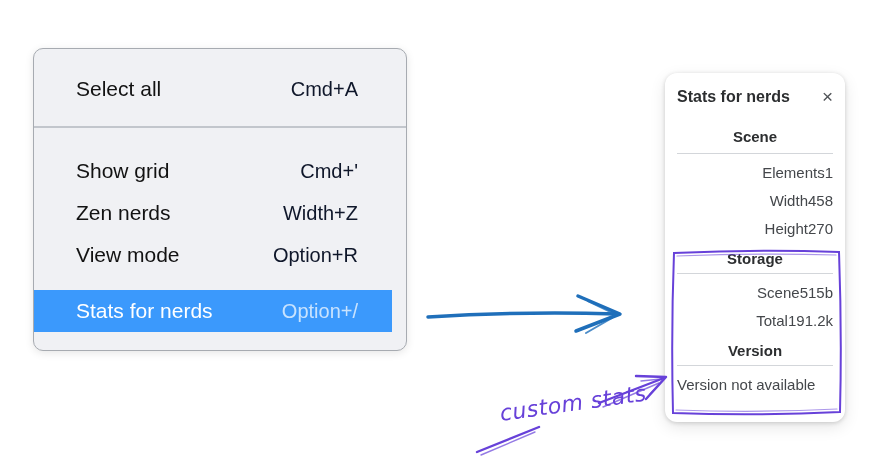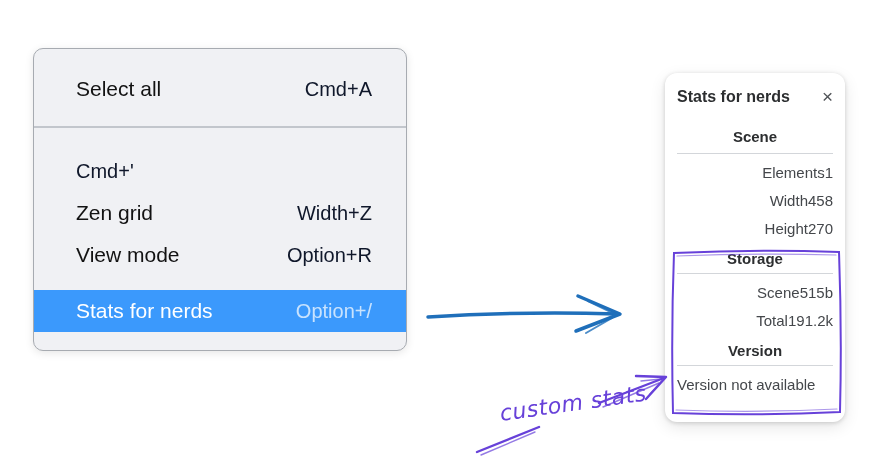--- a/index.html
+++ b/index.html
@@ -8,21 +8,21 @@
     font-family:"Liberation Sans",sans-serif;
   }
 
   
   .menu{
     position:absolute;left:33px;top:48px;width:374px;height:303px;
     background:#f0f1f4;border:1px solid #a7abb1;border-radius:10px;
     box-shadow:0 2px 8px rgba(0,0,0,.10);box-sizing:border-box;
   }
   .menu-item{
-    position:absolute;left:0;right:0;height:42px;
+    position:absolute;left:0;right:14px;height:42px;
     display:flex;align-items:center;justify-content:space-between;
     padding:0 34px 0 42px;box-sizing:border-box;
     font-size:21px;color:#121212;cursor:default;
   }
   .menu-item .shortcut{color:#0f172a;font-size:20px;}
   .menu-item.selected{background:#3b99fc;color:#ffffff;}
   .menu-item.selected .shortcut{color:rgba(255,255,255,.72);}
   .menu-divider{
     position:absolute;left:0;right:0;top:77px;height:0;
     border-top:2px solid #c2c6cc;
@@ -61,25 +61,26 @@
 
   <div class="menu">
     <div class="menu-item" style="top:19px;">
       <span>Select all</span>
       <span class="shortcut">Cmd+A</span>
     </div>
 
     <div class="menu-divider"></div>
 
     <div class="menu-item" style="top:101px;">
+      <span>Show grid</span>
       <span class="shortcut">Cmd+'</span>
     </div>
 
     <div class="menu-item" style="top:143px;">
-      <span>Zen grid</span>
+      <span>Zen nerds</span>
       <span class="shortcut">Width+Z</span>
     </div>
 
     <div class="menu-item" style="top:185px;">
       <span>View mode</span>
       <span class="shortcut">Option+R</span>
     </div>
 
     <div class="menu-item selected" style="top:241px;">
       <span>Stats for nerds</span>

